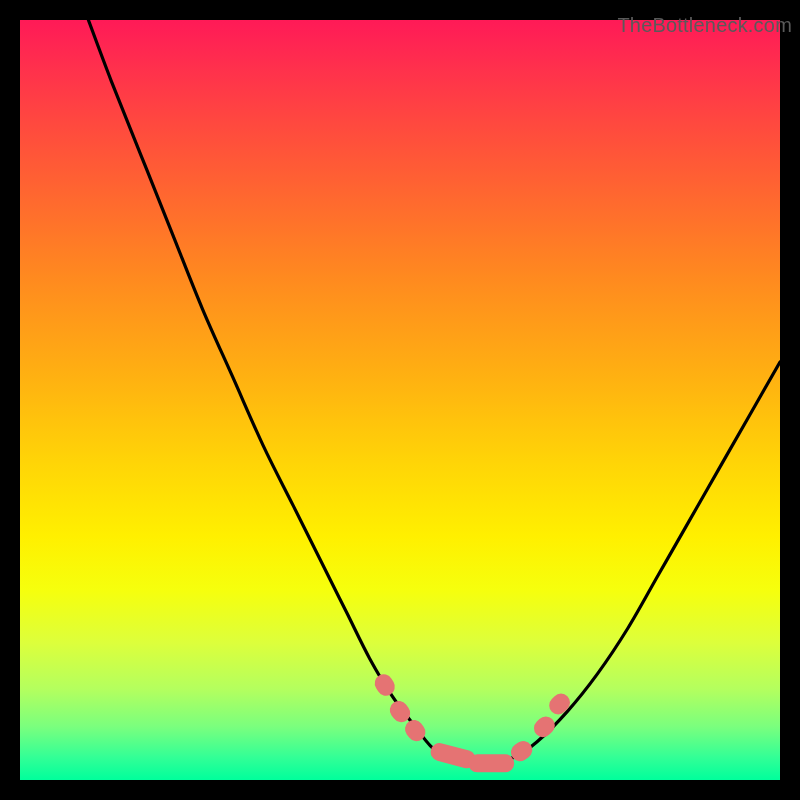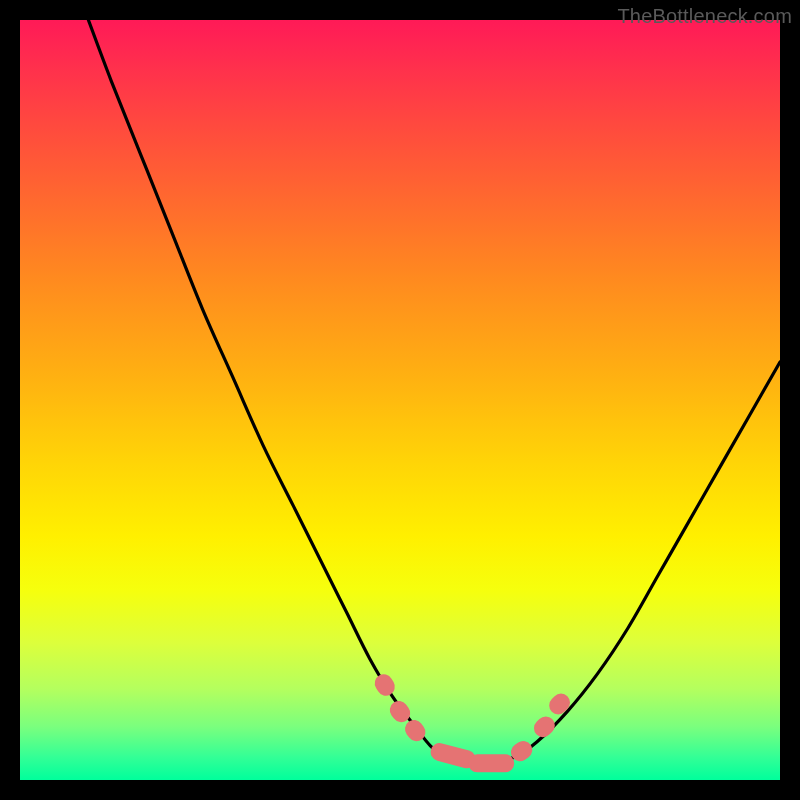--- a/index.html
+++ b/index.html
@@ -39,21 +39,21 @@
       #f6ff0d 75%,
       #dcff3c 82%,
       #b4ff5e 88%,
       #7aff7e 93%,
       #33ff96 97%,
       #00ff9c 100%
     );
   }
   .watermark {
     position: absolute;
-    top: 5px;
+    top: 14px;
     right: 8px;
     color: #5a5a5a;
     font-size: 20px;
     letter-spacing: 0.2px;
     font-weight: 500;
     user-select: none;
   }
   
   svg.overlay {
     position: absolute;

